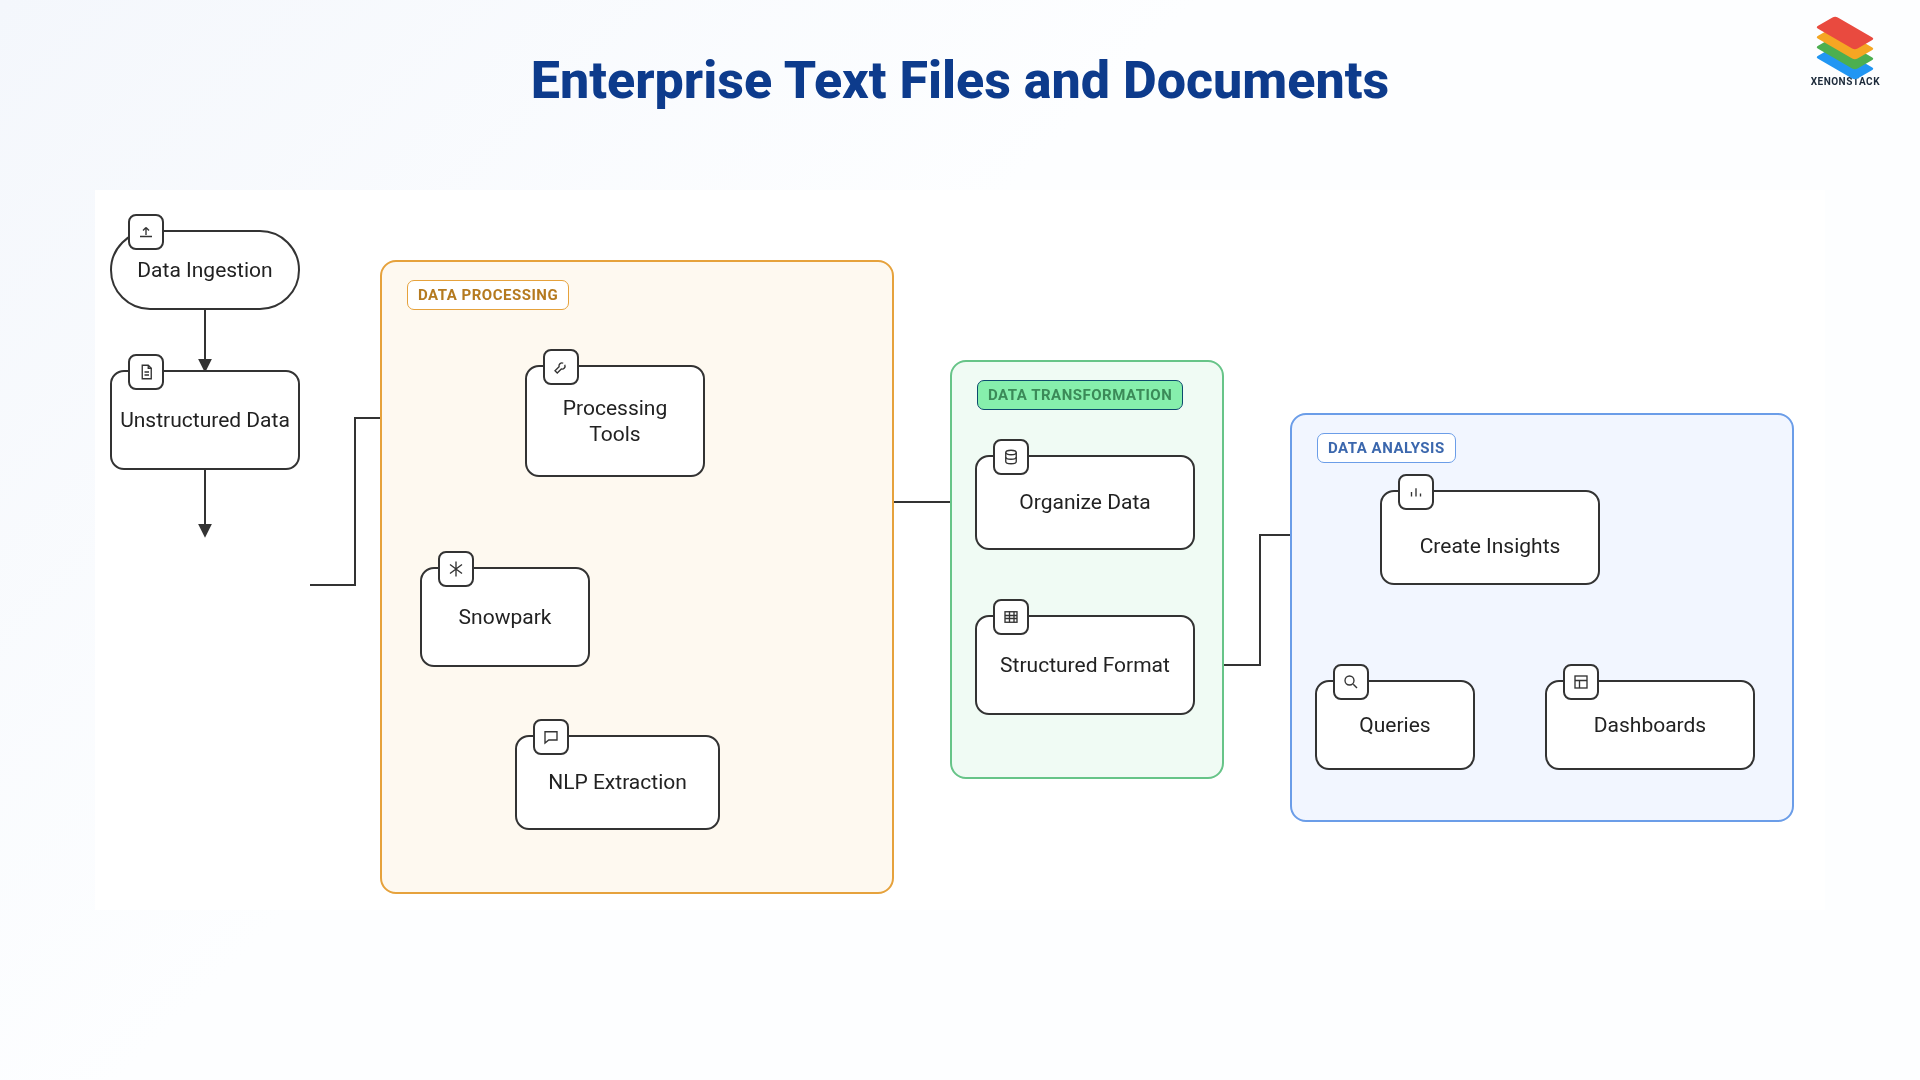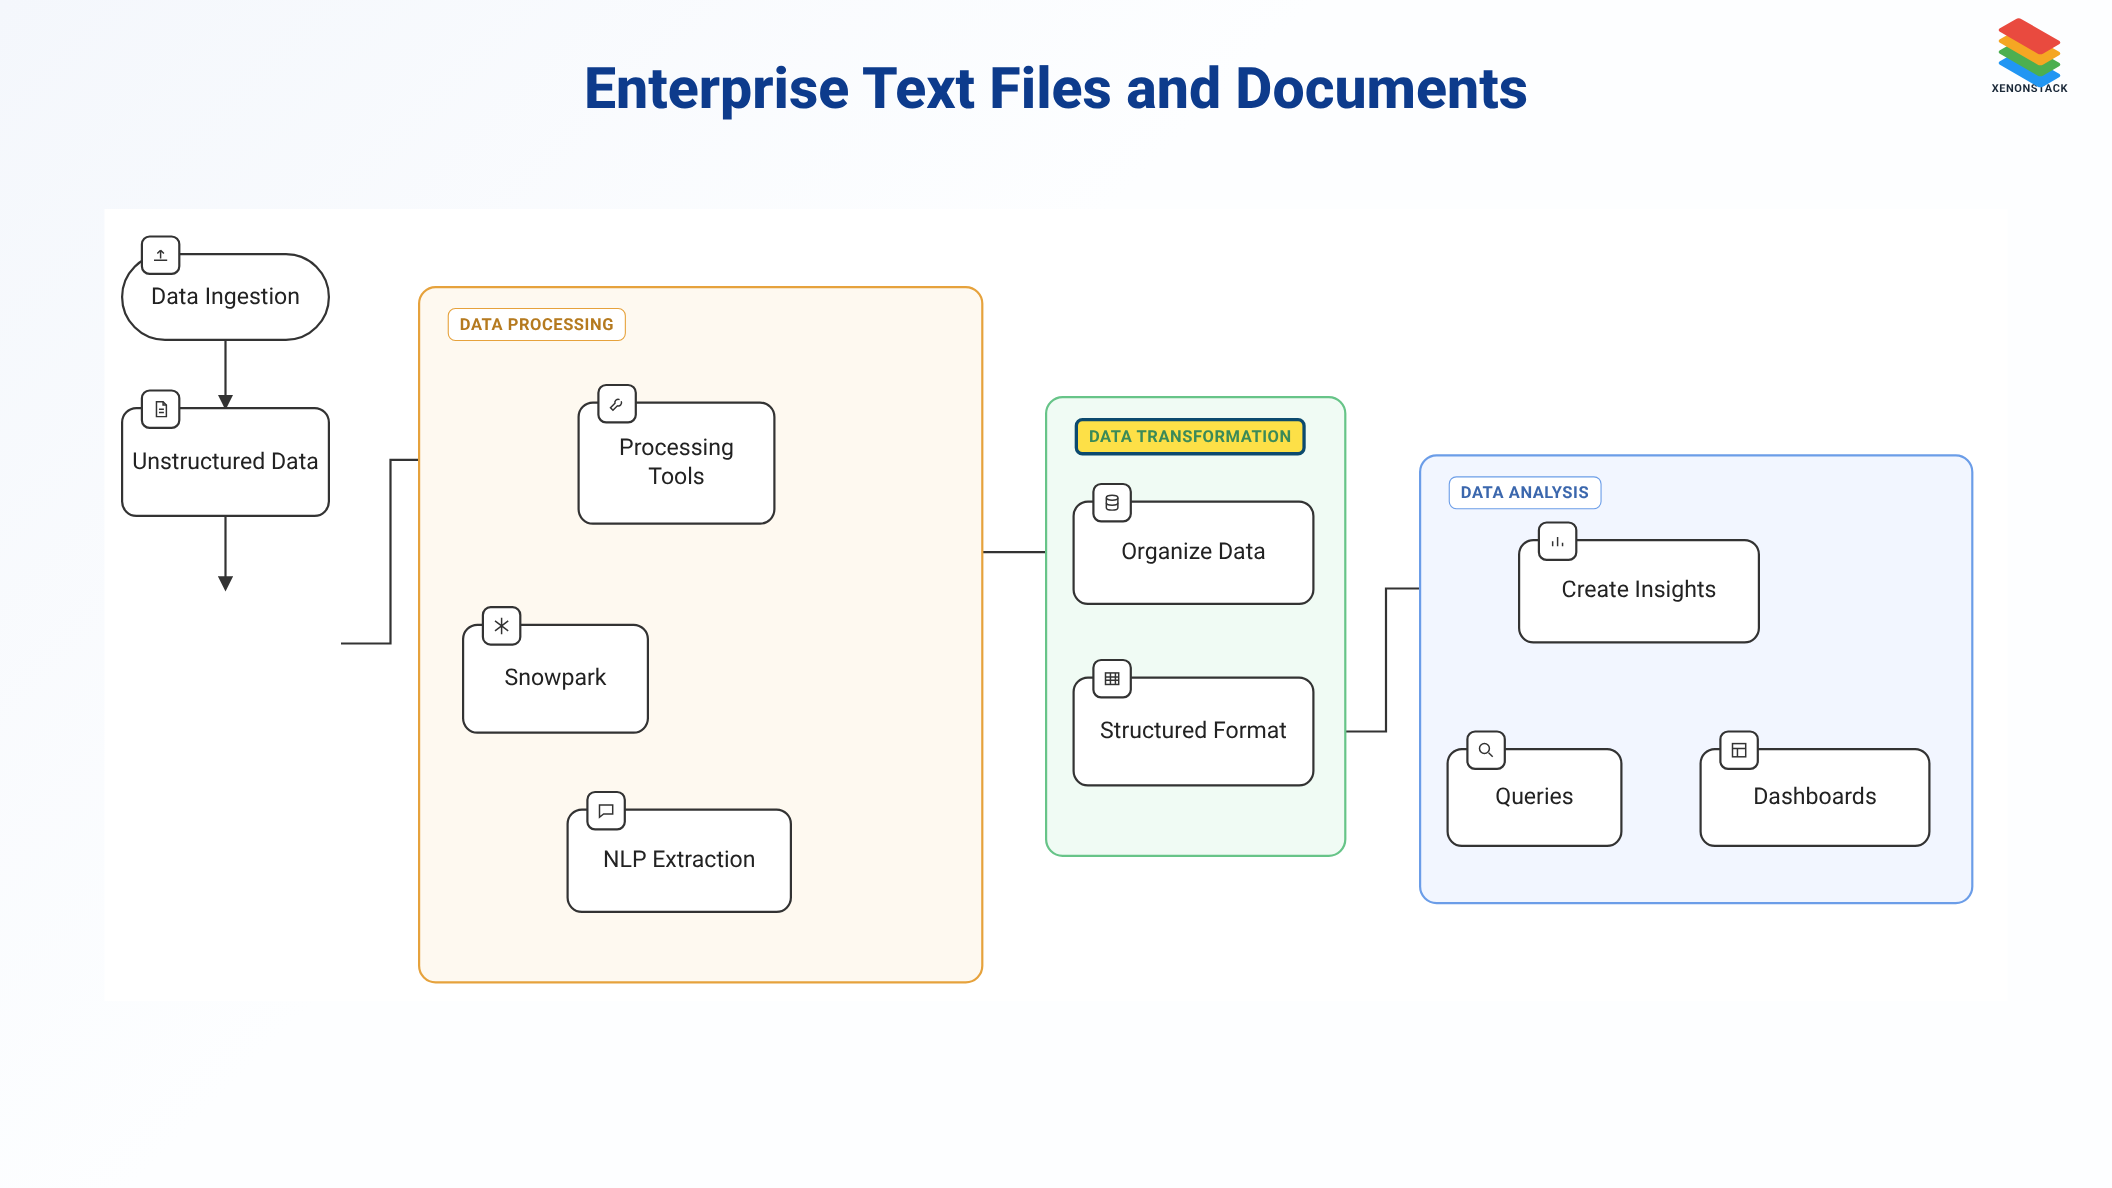--- a/index.html
+++ b/index.html
@@ -86,21 +86,21 @@
     left: 285px; top: 70px; width: 510px; height: 630px;
     background: #fef9f0;
     border: 2px solid #e6a23c;
   }
   .g-processing .group-label { color: #b57a1f; border: 1px solid #e6a23c; background: #fff; }
   .g-transform {
     left: 855px; top: 170px; width: 270px; height: 415px;
     background: #f0fbf4;
     border: 2px solid #67c488;
   }
-  .g-transform .group-label { color: #3b8a58; border: 3px solid #0c4a6e; background: #fde047; }
+  .g-transform .group-label { color: #3b8a58; border: 1px solid #0c4a6e; background: #86efac; }
   .g-analysis {
     left: 1195px; top: 223px; width: 500px; height: 405px;
     background: #f2f6ff;
     border: 2px solid #6b9de8;
   }
   .g-analysis .group-label { color: #3b67ad; border: 1px solid #6b9de8; background: #fff; }
 
   .node {
     position: absolute;
     background: #ffffff;
@@ -256,21 +256,21 @@
   <div class="node" style="left:880px; top:425px; width:220px; height:100px;">
     <div class="icon-tab">
       <svg viewBox="0 0 24 24">
           <rect x="4" y="5" width="16" height="14"></rect>
           <path d="M4 10h16M4 14h16M10 5v14M16 5v14"></path>
         </svg>
     </div>
     <span>Structured Format</span>
   </div>
 
-  <div class="node" style="left:1285px; top:300px; width:220px; height:95px;">
+  <div class="node" style="left:1285px; top:300px; width:220px; height:95px;align-items:flex-end;">
     <div class="icon-tab">
       <svg viewBox="0 0 24 24">
           <path d="M6 18V12M12 18V7M18 18V14"></path>
         </svg>
     </div>
     <span>Create Insights</span>
   </div>
 
   <div class="node" style="left:1220px; top:490px; width:160px; height:90px;">
     <div class="icon-tab">

